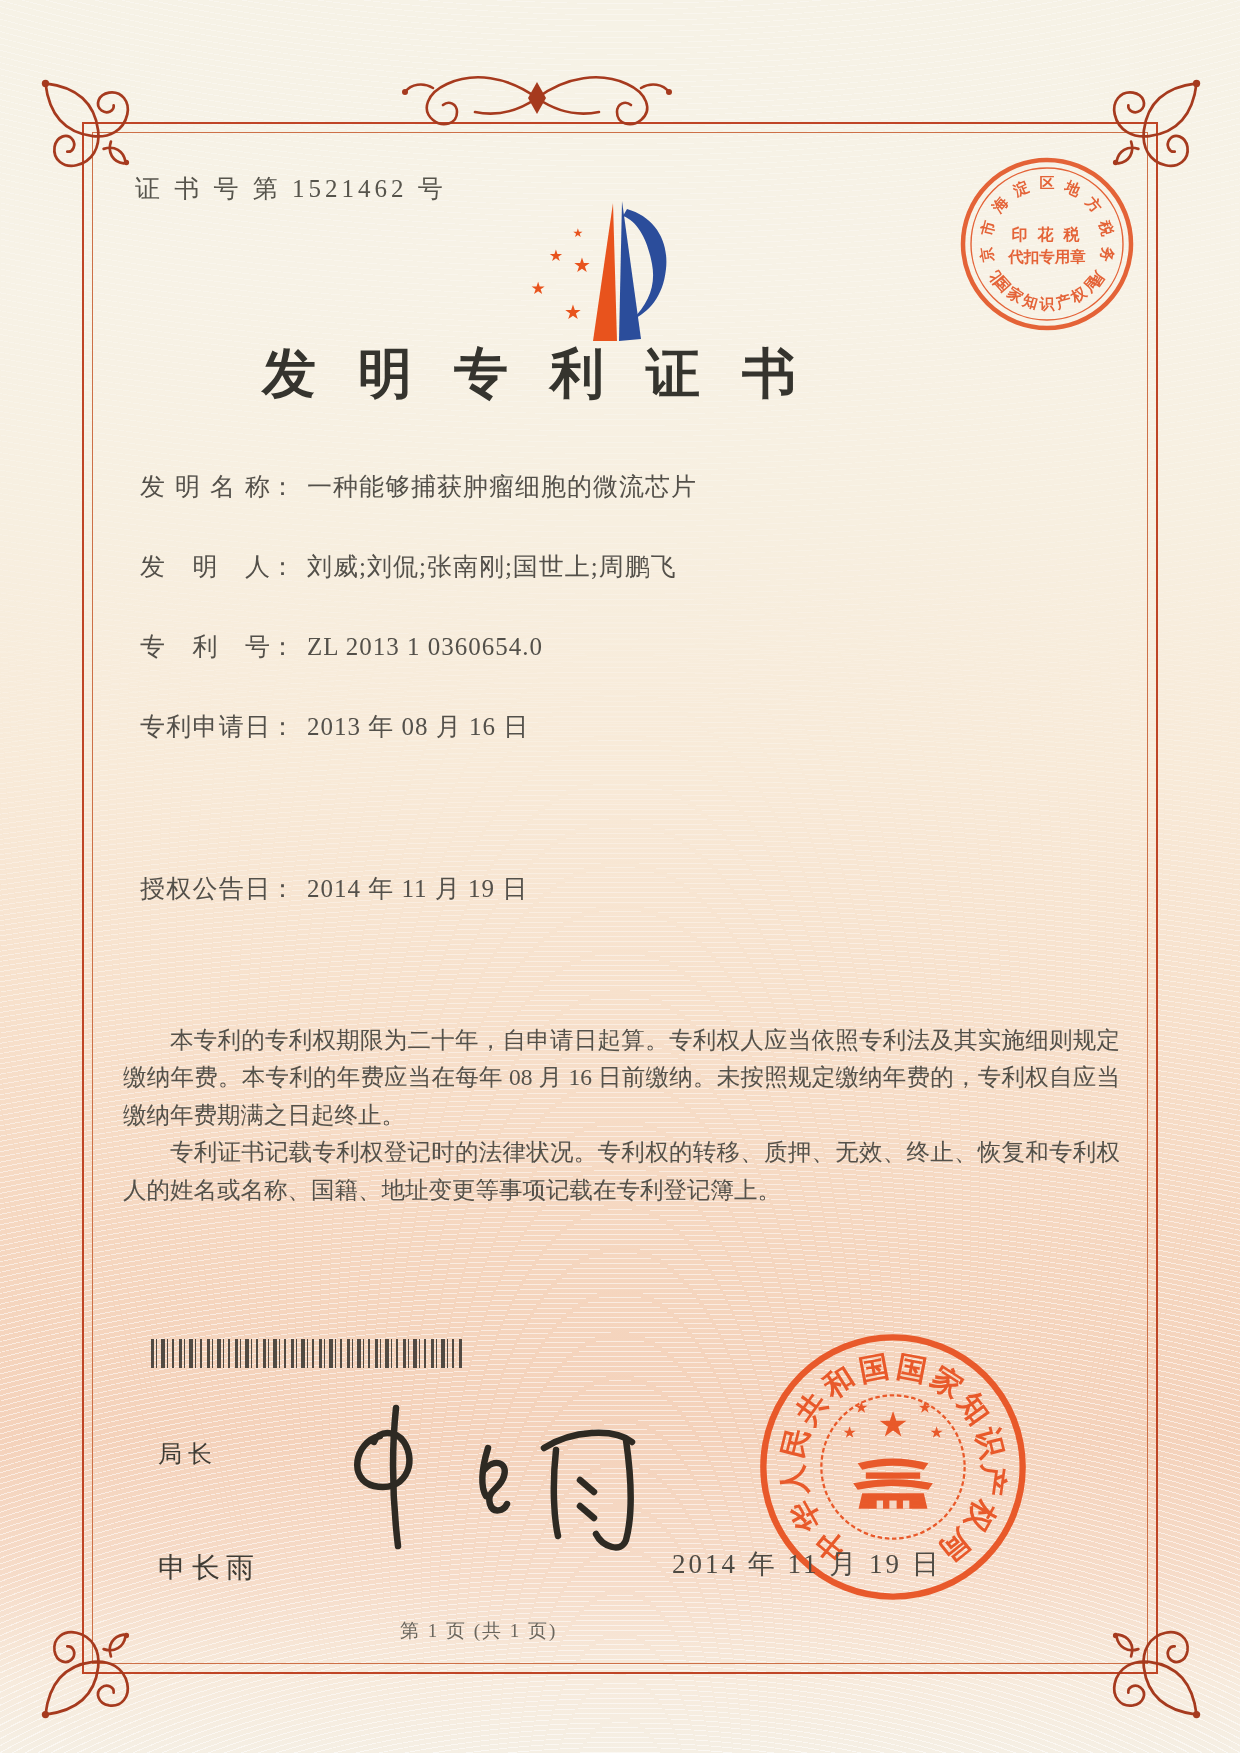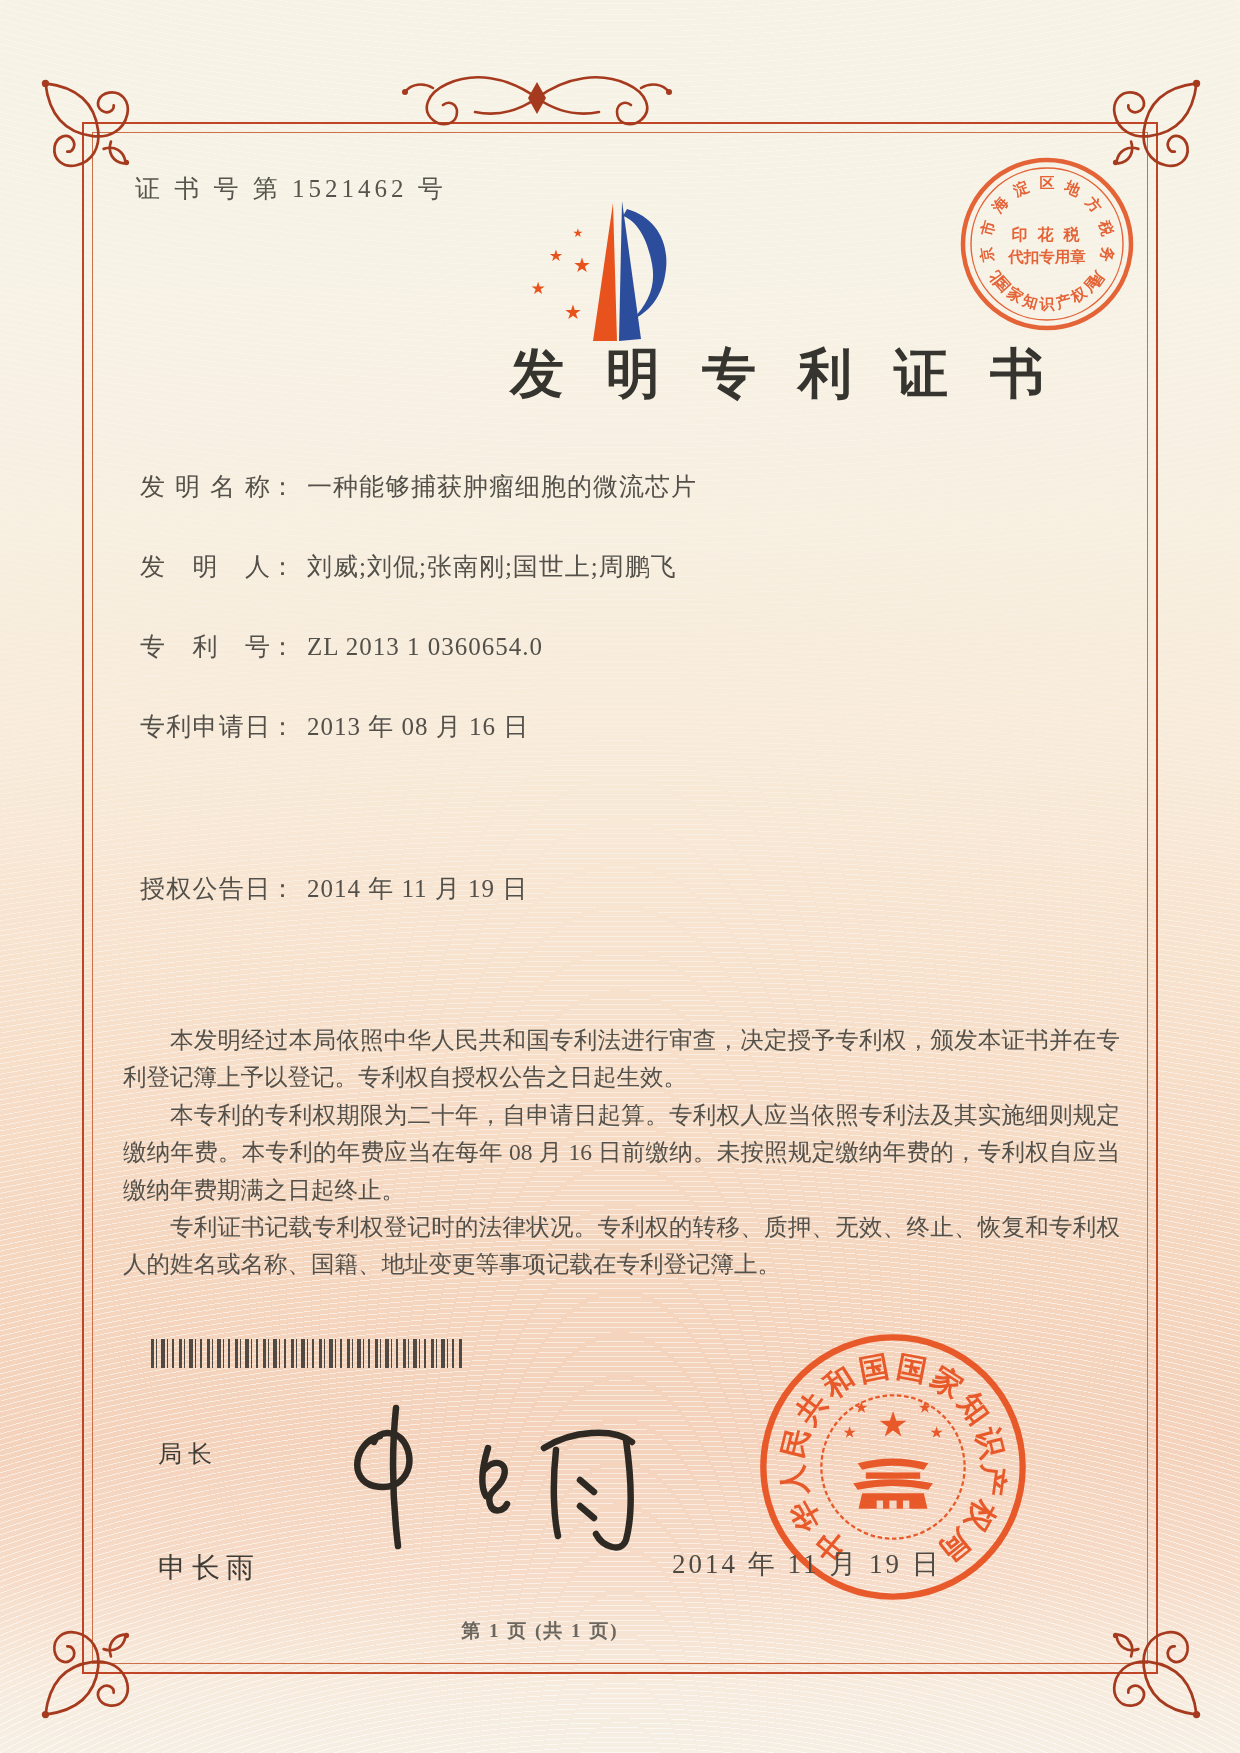--- a/index.html
+++ b/index.html
@@ -27,21 +27,21 @@
   
   .frame-outer{position:absolute;left:82px;top:122px;width:1072px;height:1548px;
     border:2.5px solid #bf4526;}
   .frame-inner{position:absolute;left:8px;top:8px;right:8px;bottom:8px;
     border:1.2px solid #cd7047;}
   .ornament{position:absolute;color:#a63a1e;}
   
   .cert-no{position:absolute;left:135px;top:172px;font-size:25px;color:#56544c;
     letter-spacing:4px;}
   
-  .title{position:absolute;left:82px;top:338px;width:1072px;text-align:right;
+  .title{position:absolute;left:82px;top:338px;width:1072px;text-align:center;
     transform:translateX(-68px);font-size:54px;font-weight:600;color:#35342e;
     letter-spacing:42px;}
   
   .field{position:absolute;left:140px;font-size:25px;color:#53504a;white-space:nowrap;}
   .flabel{display:inline-block;width:130px;text-align:justify;text-align-last:justify;
     vertical-align:bottom;}
   .fcolon{display:inline-block;}
   .fvalue{margin-left:12px;letter-spacing:1px;}
   
   .body-text{position:absolute;left:123px;top:1022px;width:997px;font-size:23.5px;
@@ -64,22 +64,22 @@
   .signature{position:absolute;left:318px;top:1396px;}
   
   .big-seal{position:absolute;left:757px;top:1331px;width:272px;height:272px;opacity:.93;}
   .big-seal text{fill:#e8501f;font-weight:600;font-family:"Liberation Serif","DejaVu Serif",serif;}
   .seal-date{position:absolute;left:672px;top:1546px;font-size:27px;color:#4e4b44;
     letter-spacing:3px;z-index:5;}
   
   .tax-stamp{position:absolute;left:959px;top:156px;width:176px;height:176px;opacity:.9;}
   .tax-stamp text{fill:#e25425;font-weight:600;}
   
-  .footer-page{position:absolute;left:400px;top:1618px;width:280px;text-align:center;
-    font-size:19px;color:#6b675e;letter-spacing:2px;font-weight:bold;}
+  .footer-page{position:absolute;left:400px;top:1618px;width:280px;
+    font-size:19px;color:#6b675e;letter-spacing:2px;}
   
   .sipo-logo{position:absolute;left:515px;top:193px;width:160px;height:158px;}
 </style>
 </head>
 <body>
 
 <div class="page">
 
   <div class="waves-top"></div>
   <div class="waves-bottom"></div>
@@ -191,21 +191,20 @@
     <span class="flabel">专利号</span><span class="fcolon">：</span><span class="fvalue">ZL 2013 1 0360654.0</span>
   </div>
   <div class="field" style="top:710px">
     <span class="flabel">专利申请日</span><span class="fcolon">：</span><span class="fvalue">2013 年 08 月 16 日</span>
   </div>
   <div class="field" style="top:872px">
     <span class="flabel">授权公告日</span><span class="fcolon">：</span><span class="fvalue">2014 年 11 月 19 日</span>
   </div>
 
   <div class="body-text">
-    <p>本发明经过本局依照中华人民共和国专利法进行审查，决定授予专利权，颁发本证书并在专利登记簿上予以登记。专利权自授权公告之日起生效。</p>
     <p>本专利的专利权期限为二十年，自申请日起算。专利权人应当依照专利法及其实施细则规定缴纳年费。本专利的年费应当在每年 08 月 16 日前缴纳。未按照规定缴纳年费的，专利权自应当缴纳年费期满之日起终止。</p>
     <p>专利证书记载专利权登记时的法律状况。专利权的转移、质押、无效、终止、恢复和专利权人的姓名或名称、国籍、地址变更等事项记载在专利登记簿上。</p>
   </div>
 
   <div class="barcode"></div>
 
   <div class="director-title">局长</div>
   <div class="director-name">申长雨</div>
 
   <svg class="signature" width="330" height="160" viewBox="0 0 330 160">

